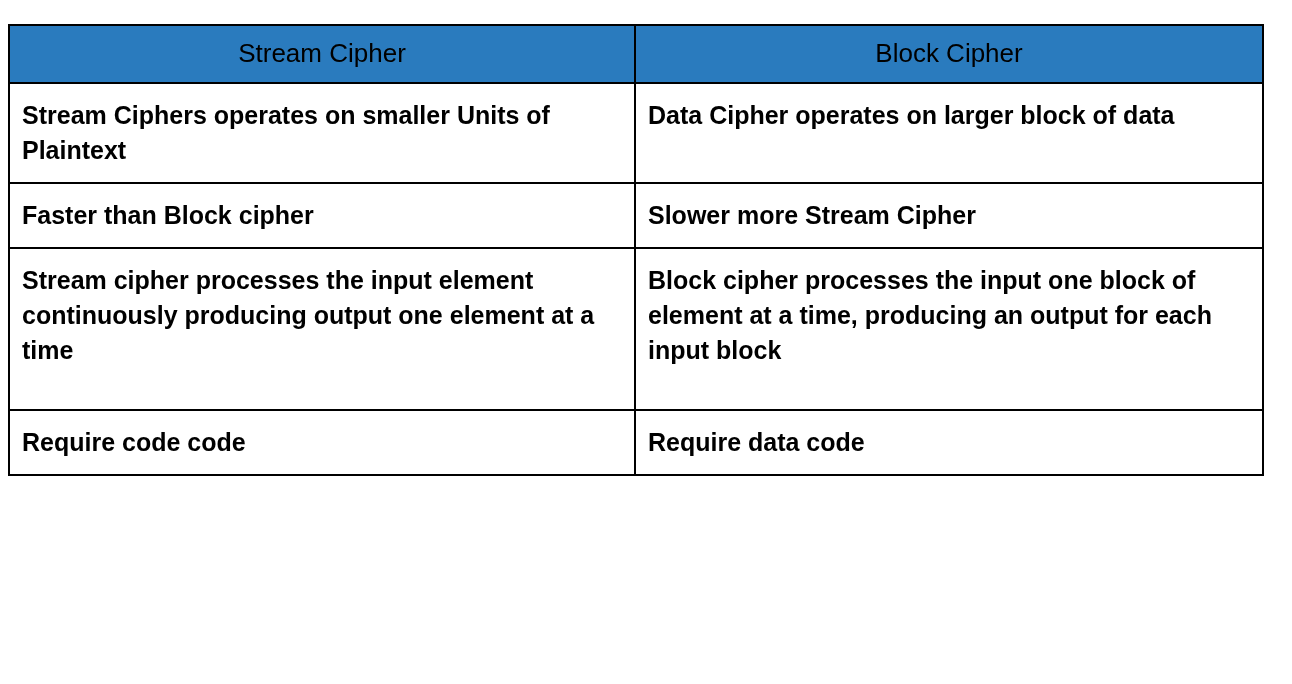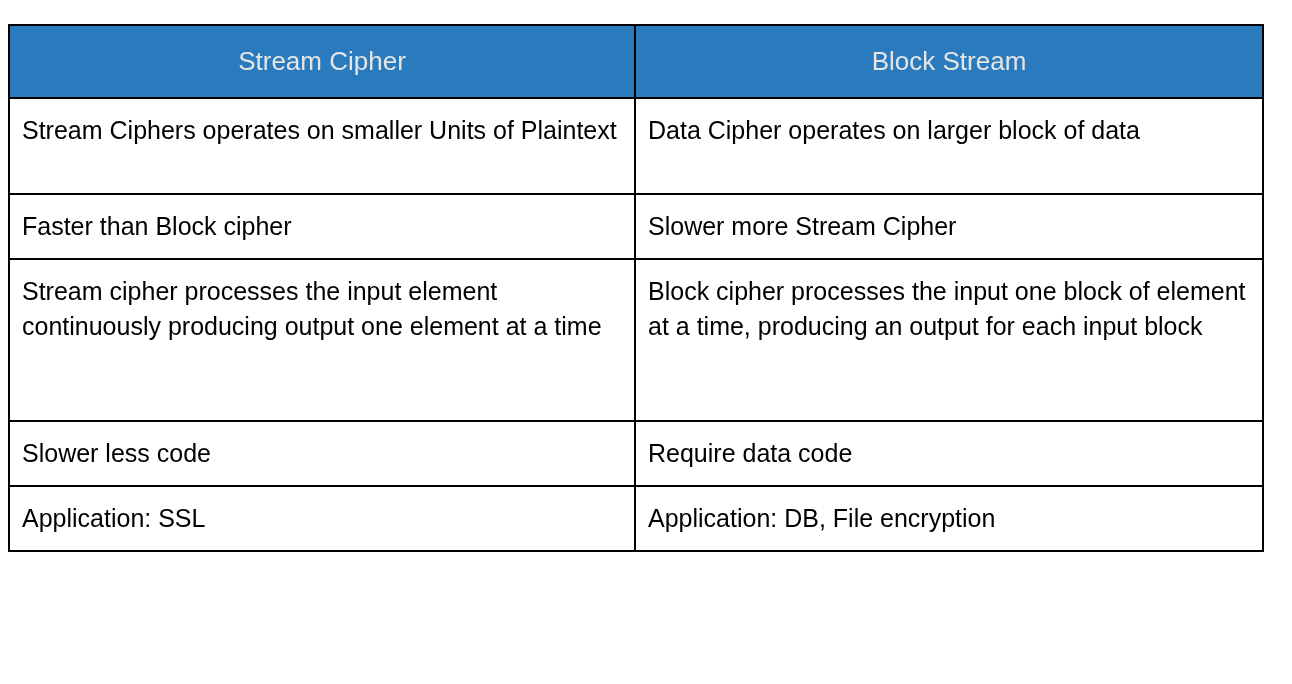--- a/index.html
+++ b/index.html
@@ -33,30 +33,31 @@
   }
 
   .comparison-table col.col-left  { width: 626px; }
   .comparison-table col.col-right { width: 628px; }
 
   .comparison-table th,
   .comparison-table td {
     border: 2px solid #000000;
     vertical-align: top;
     box-sizing: border-box;
+    font-weight: bold;
   }
 
   .comparison-table thead th {
     background: #2a7bbe;
-    color: #e5e5e5;
+    color: #000000;
     font-weight: normal;
     font-size: 26px;
     line-height: 1.2;
     text-align: center;
-    height: 73px;
+    height: 58px;
     vertical-align: middle;
     padding: 0 10px;
   }
 
   .comparison-table tbody td {
     color: #000000;
     font-size: 25px;
     line-height: 35px;
     padding: 14px 14px 14px 12px;
     text-align: left;
@@ -74,41 +75,37 @@
 
   <table class="comparison-table">
     <colgroup>
       <col class="col-left">
       <col class="col-right">
     </colgroup>
 
     <thead>
       <tr>
         <th>Stream Cipher</th>
-        <th>Block Stream</th>
+        <th>Block Cipher</th>
       </tr>
     </thead>
 
     <tbody>
       <tr class="row-h2">
         <td>Stream Ciphers operates on smaller Units of Plaintext</td>
         <td>Data Cipher operates on larger block of data</td>
       </tr>
       <tr class="row-h1">
         <td>Faster than Block cipher</td>
         <td>Slower more Stream Cipher</td>
       </tr>
       <tr class="row-h3">
         <td>Stream cipher processes the input element continuously producing output one element at a time</td>
         <td>Block cipher processes the input one block of element at a time, producing an output for each input block</td>
       </tr>
       <tr class="row-h1">
-        <td>Slower less code</td>
+        <td>Require code code</td>
         <td>Require data code</td>
-      </tr>
-      <tr class="row-h1">
-        <td>Application: SSL</td>
-        <td>Application: DB, File encryption</td>
       </tr>
     </tbody>
   </table>
 
 </div>
 
 </body></html>

